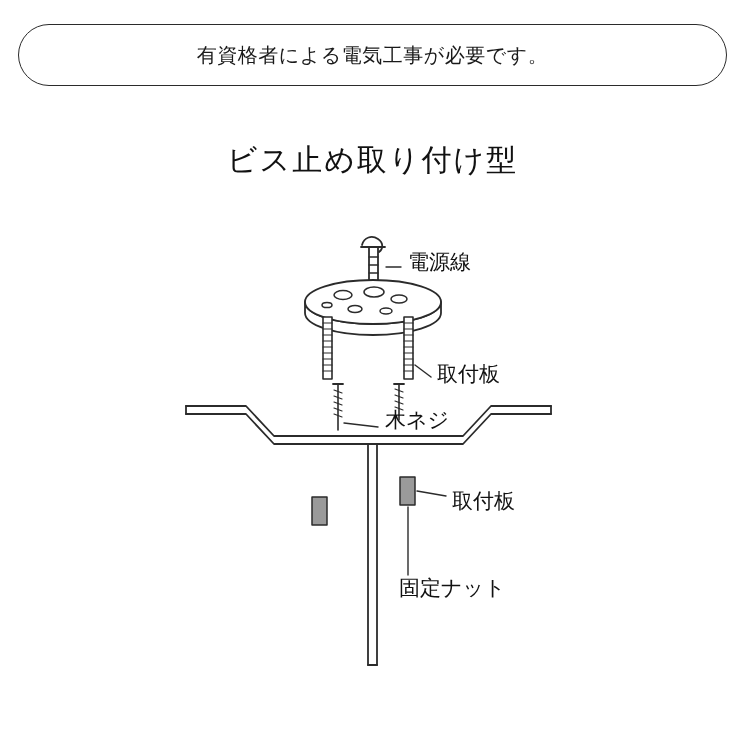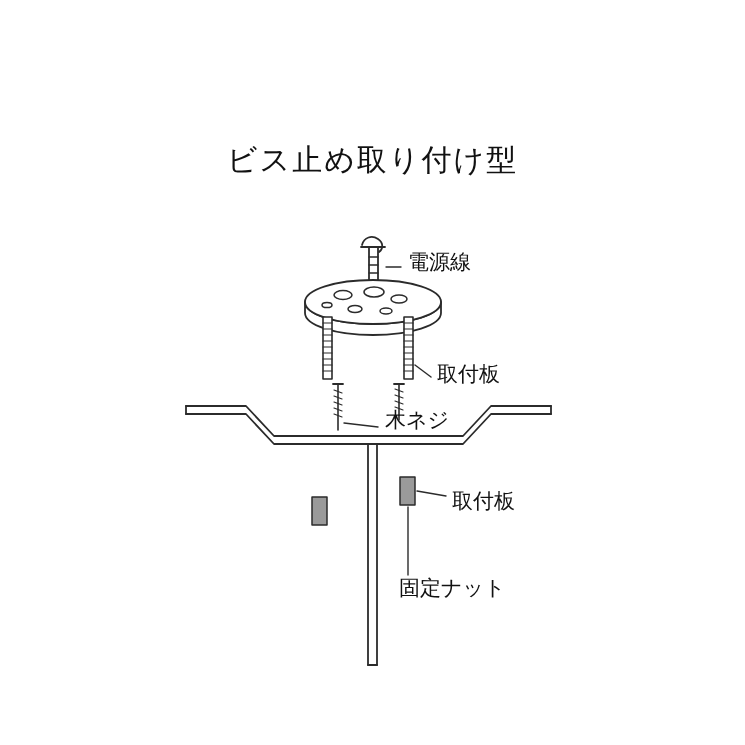--- a/index.html
+++ b/index.html
@@ -72,20 +72,23 @@
     font-family: "Liberation Serif", "DejaVu Serif", serif;
     font-size: 21px;
     fill: #111111;
   }
 </style>
 </head>
 <body>
 
 <div class="page">
 
+  <div class="notice">
+    <span class="notice-text">有資格者による電気工事が必要です。</span>
+  </div>
 
   <div class="heading">ビス止め取り付け型</div>
 
   <div class="diagram">
     <svg class="figure" viewBox="0 0 745 520" xmlns="http://www.w3.org/2000/svg">
       <g fill="none" stroke="#2b2b2b" stroke-width="1.8" stroke-linejoin="round" stroke-linecap="round">
 
         <g>
           <path d="M362 50 C364 42, 372 40, 378 44 C384 48, 383 54, 379 57" stroke-width="1.8" fill="#ffffff"></path>
           <path d="M361 52 L385 52" stroke-width="1.8"></path>

